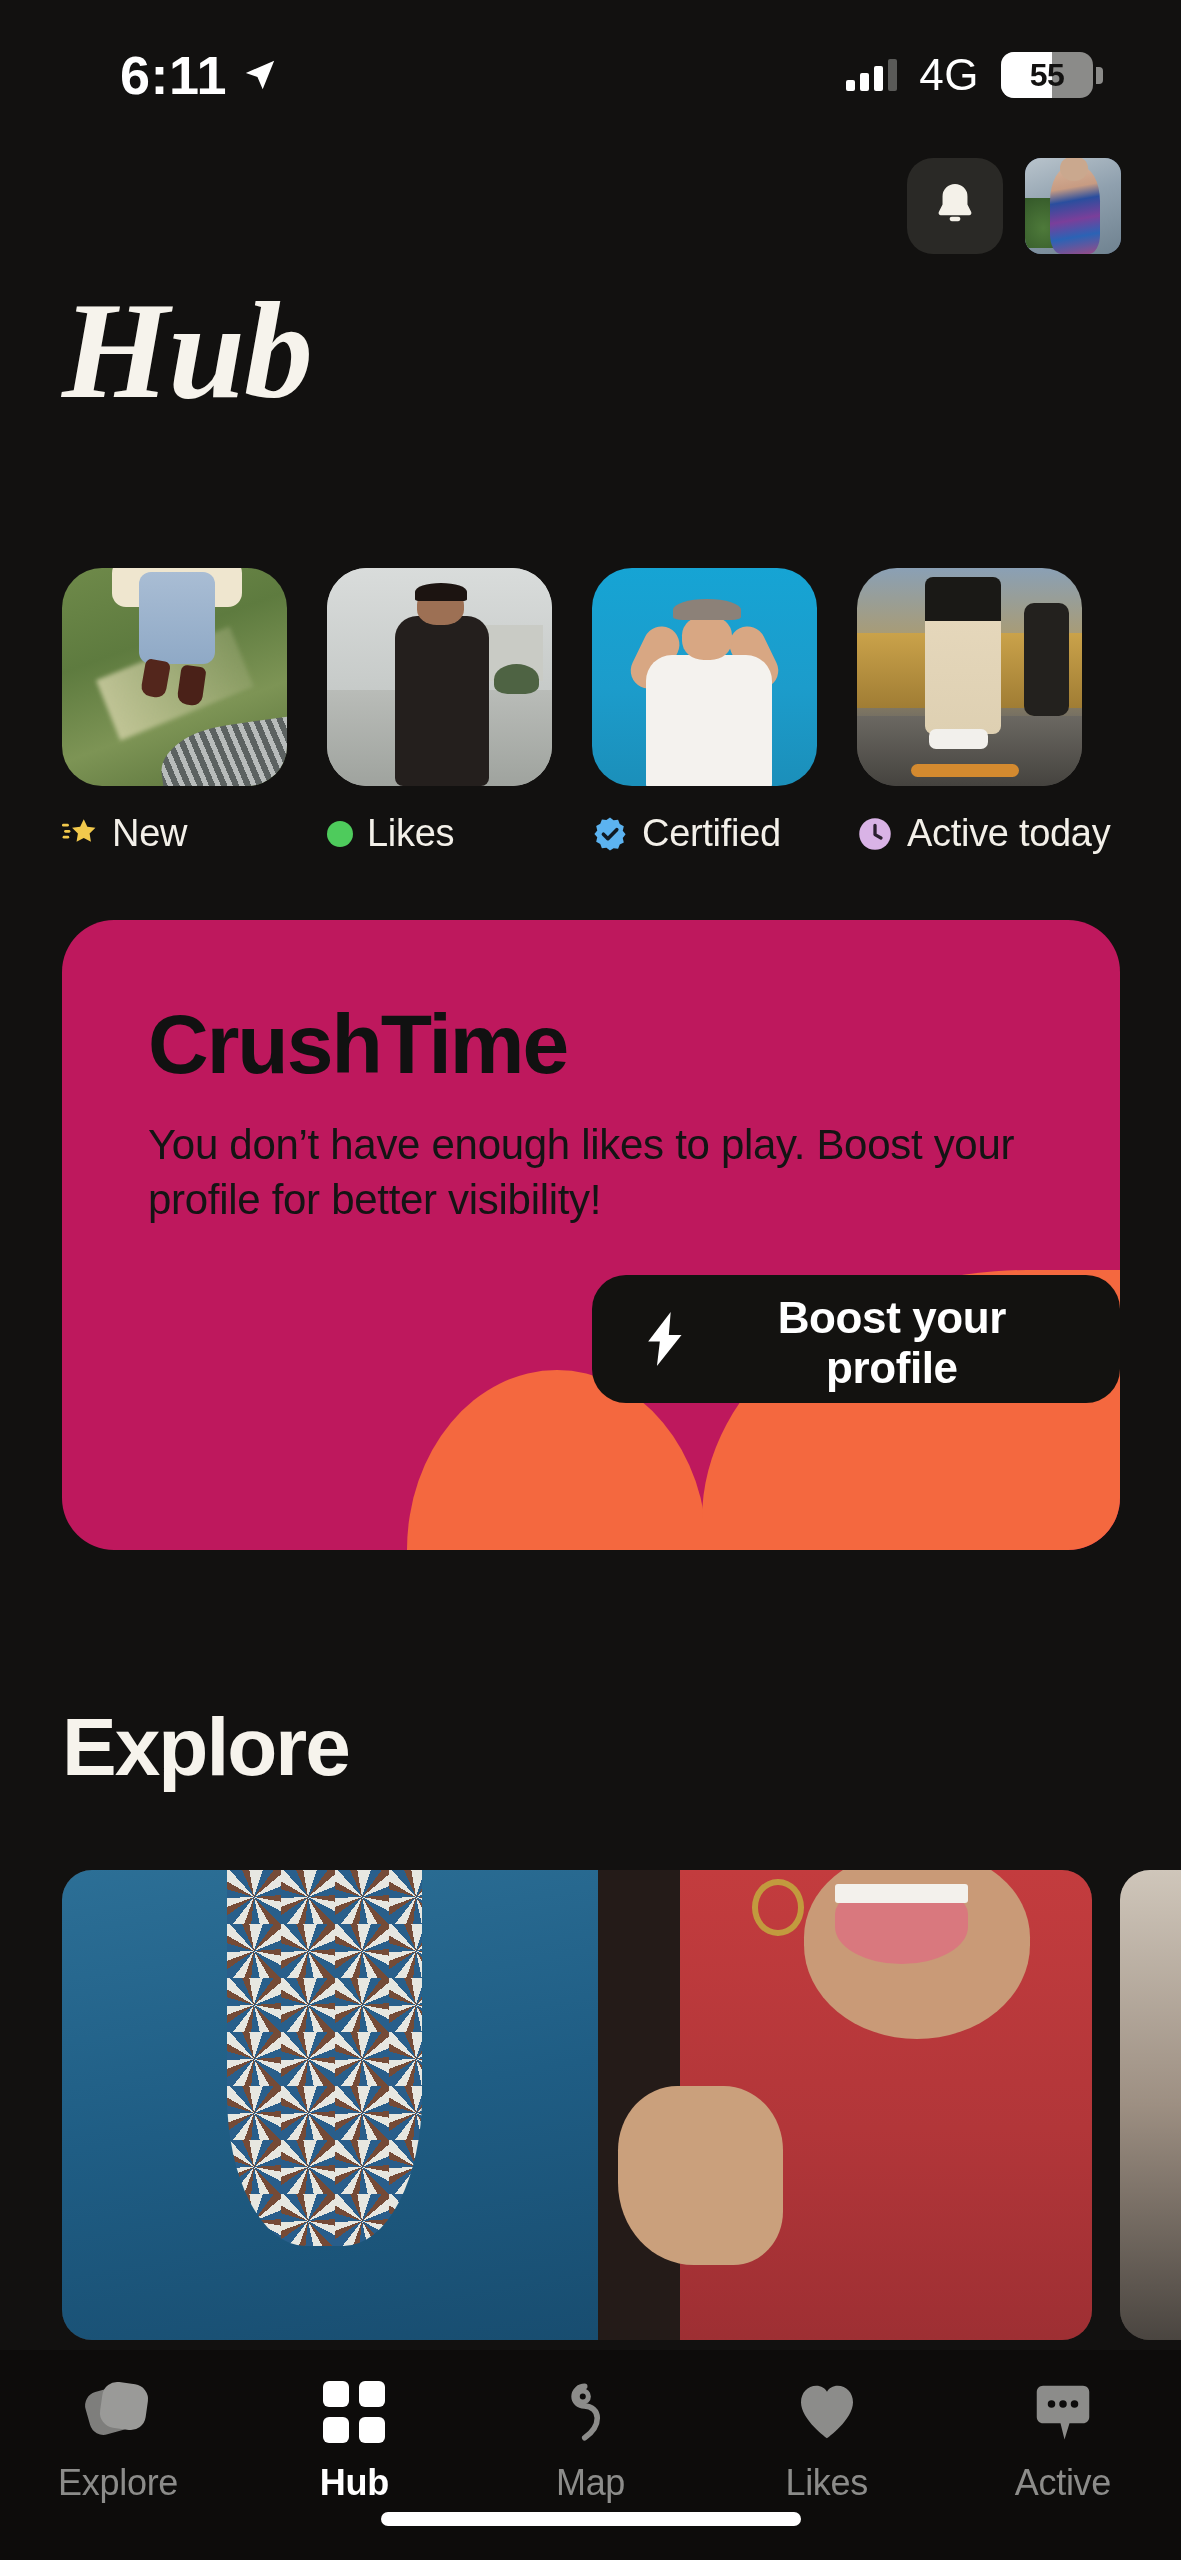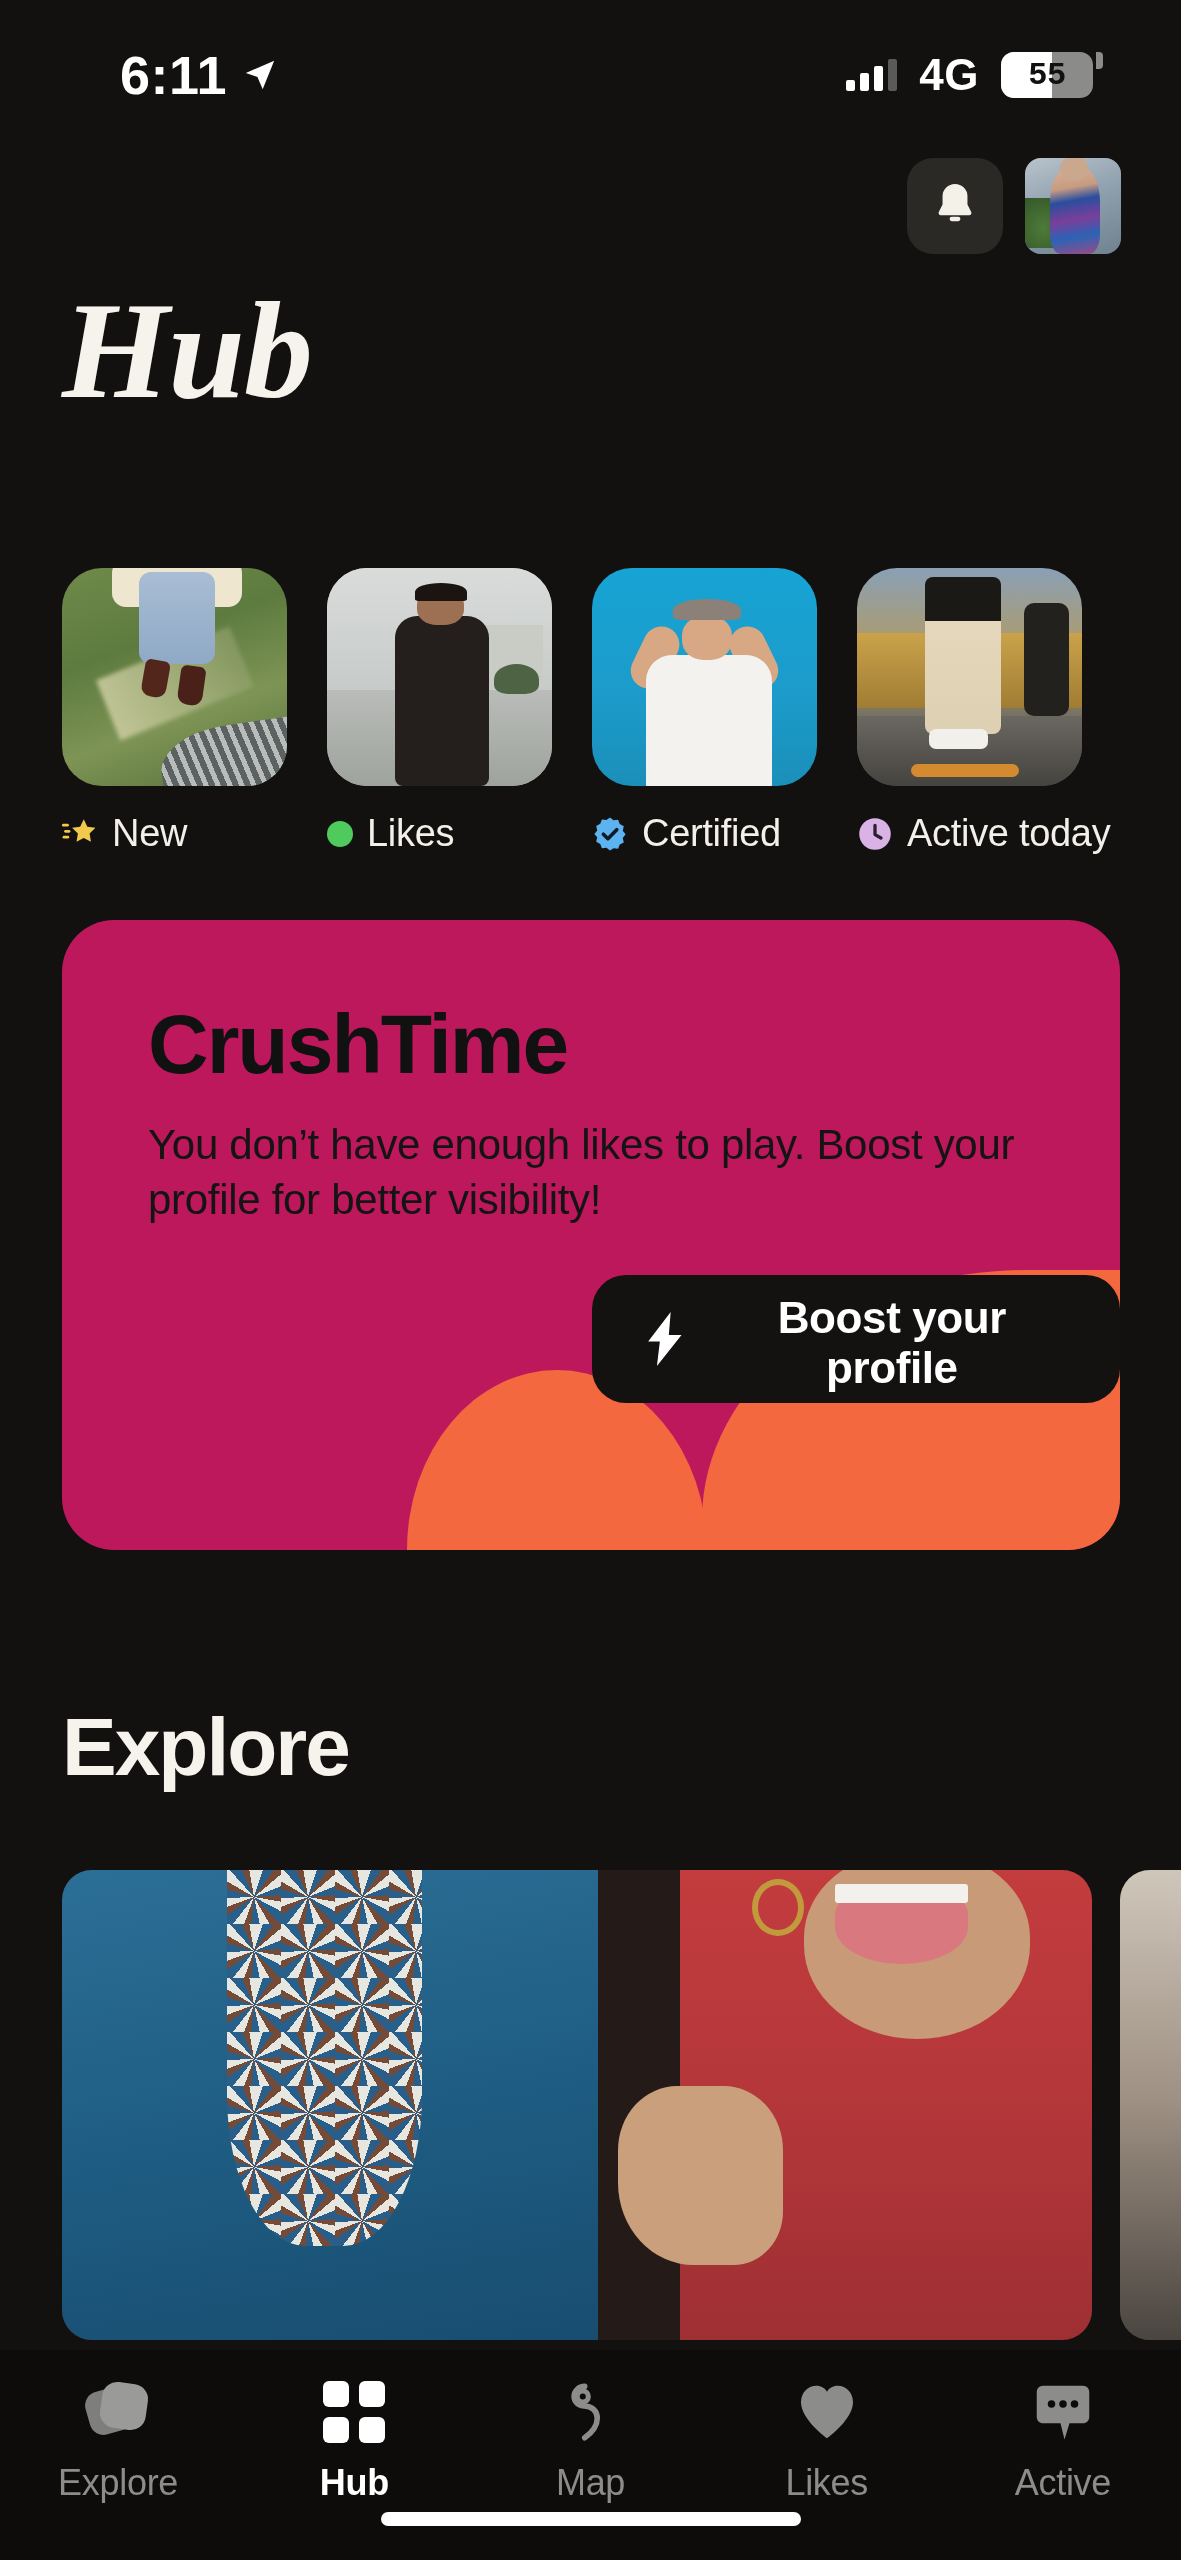--- a/index.html
+++ b/index.html
@@ -25,21 +25,21 @@
   .sb-left { display:flex; align-items:center; gap:16px;text-align:center; }
   .sb-time { color:#fff; font-size:54px; font-weight:600; letter-spacing:0.5px; }
   .loc-arrow { width:34px; height:34px; }
   .sb-right { display:flex; align-items:center; gap:22px; }
   .sig { display:flex; align-items:flex-end; gap:5px; height:32px; }
   .sig i { width:9px; background:#fff; border-radius:2px; display:block; }
   .sig i:nth-child(1){ height:11px; }
   .sig i:nth-child(2){ height:18px; }
   .sig i:nth-child(3){ height:25px; }
   .sig i:nth-child(4){ height:32px; background:#5a5a58; }
-  .net { color:#fff; font-size:44px; font-weight:700; letter-spacing:0.5px; }
+  .net { color:#fff; font-size:44px; font-weight:400; letter-spacing:0.5px; }
   .battery { position:relative; width:92px; height:46px; border-radius:13px;
              background:#8b8b89; display:flex; align-items:center; overflow:hidden; }
   .battery .fill { position:absolute; left:0; top:0; bottom:0; width:55%; background:#fff; }
   .battery .pct { position:relative; z-index:2; width:100%; text-align:center;
                   font-size:32px; font-weight:700; color:#121110; letter-spacing:-0.5px; }
   .batt-tip { width:7px; height:17px; background:#8b8b89; border-radius:0 4px 4px 0; margin-left:3px; }
 
   
   .top-actions {
     position:absolute; top:158px; right:60px;
@@ -261,21 +261,21 @@
       </svg>
     </div>
     <div class="sb-right">
       <div class="sig">
         <i></i>
           <i></i>
           <i></i>
           <i></i>
       </div>
       <span class="net">4G</span>
-      <div style="display:flex;align-items:flex-start;font-family:Liberation Mono, monospace;">
+      <div style="display:flex;align-items:center;">
         <div class="battery">
           <div class="fill"></div>
           <div class="pct">55</div>
         </div>
         <div class="batt-tip"></div>
       </div>
     </div>
   </div>
 
   <div class="top-actions">

